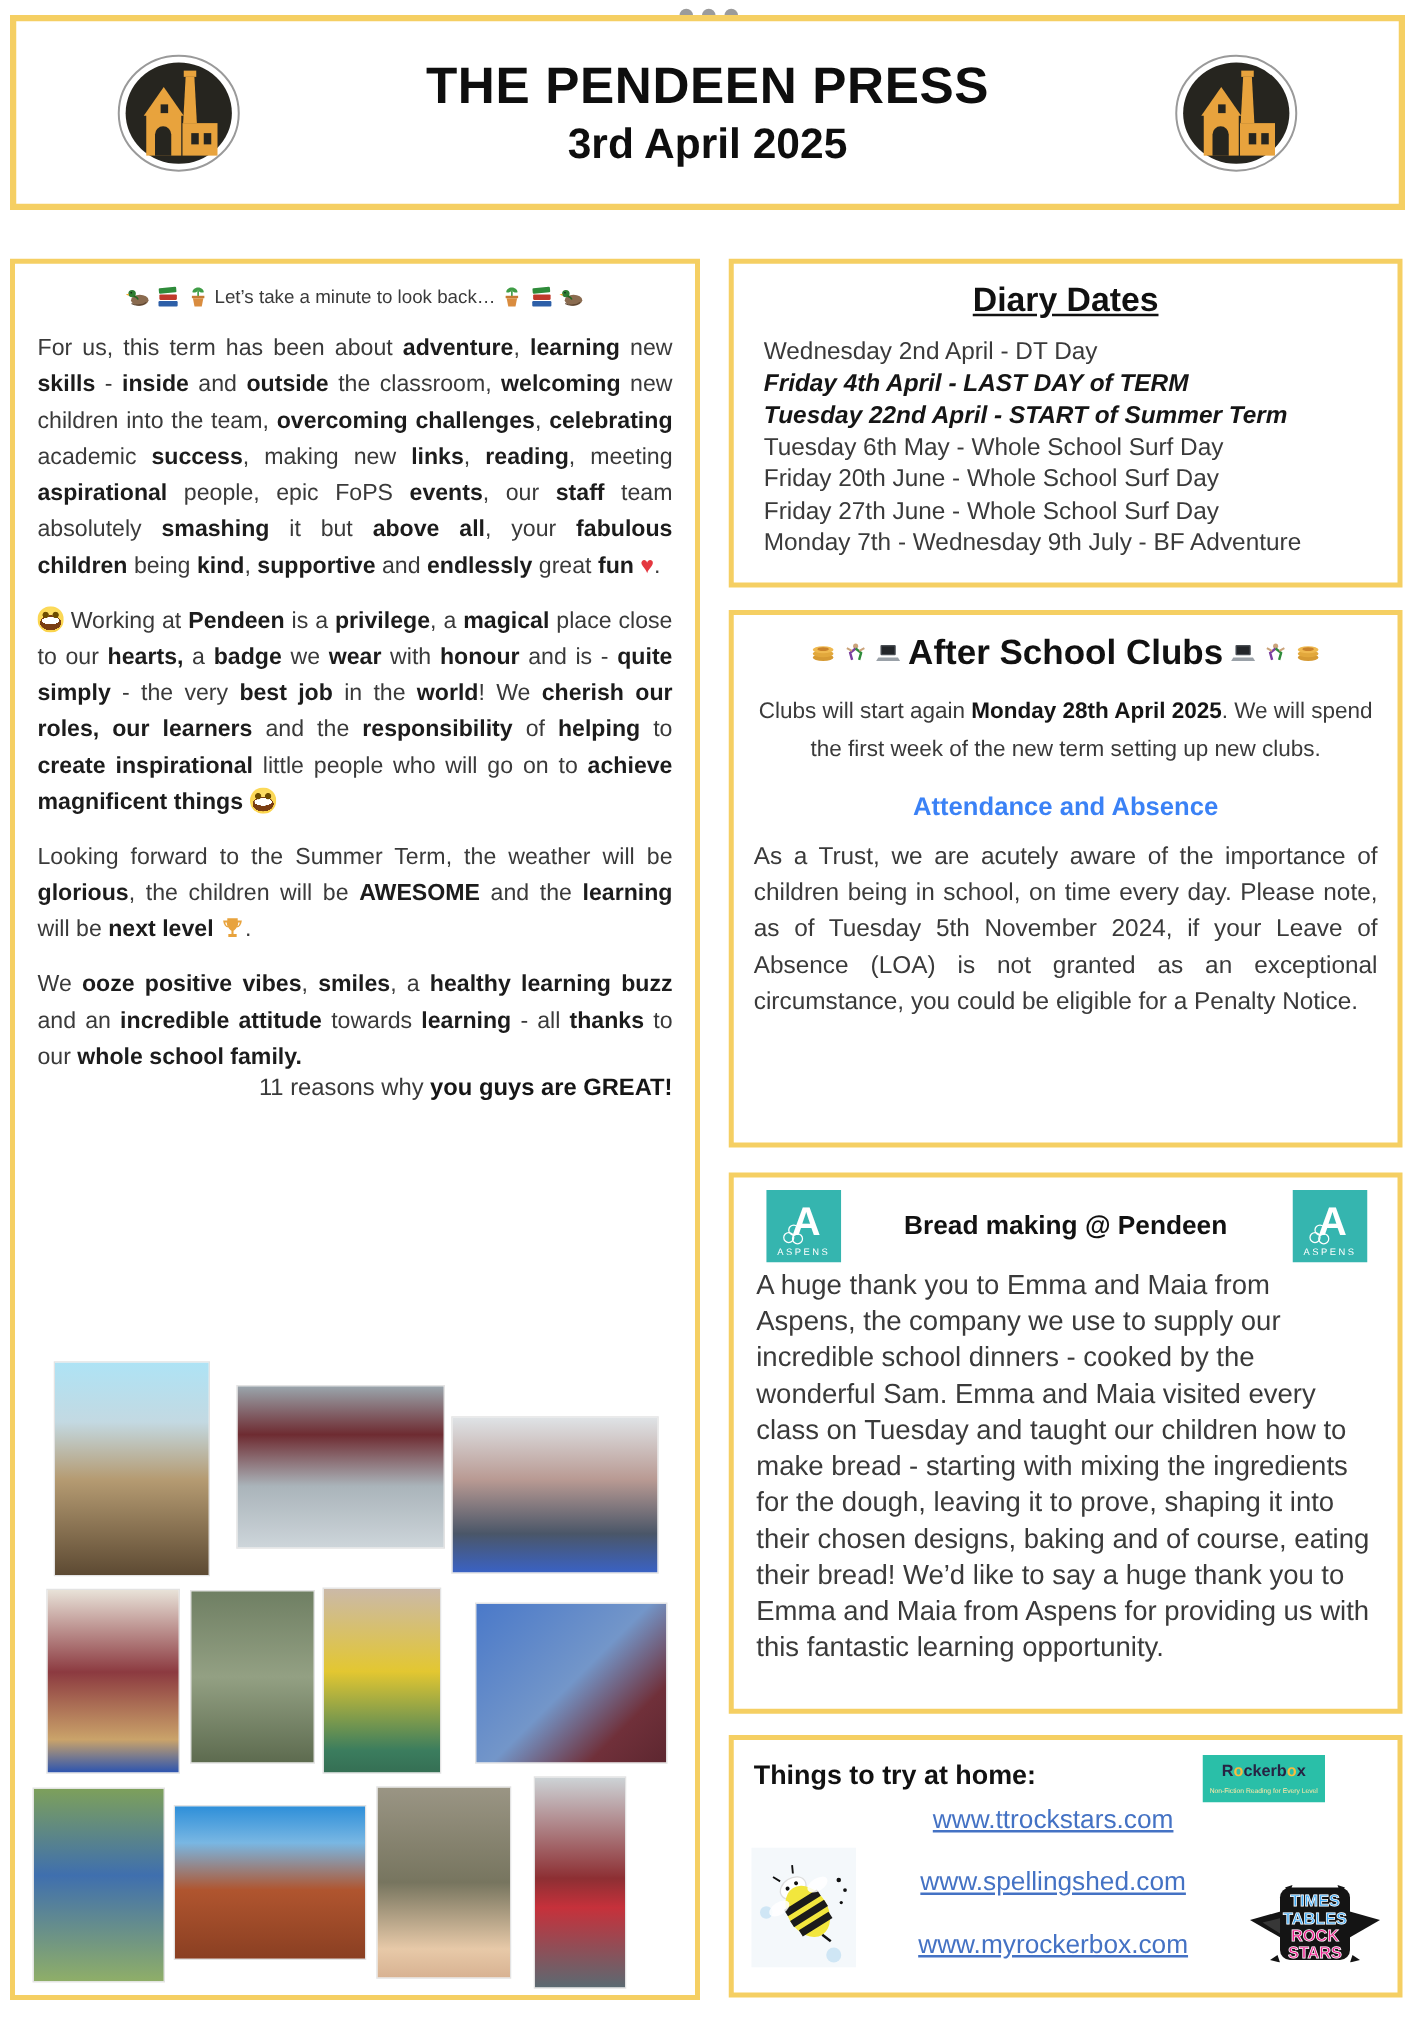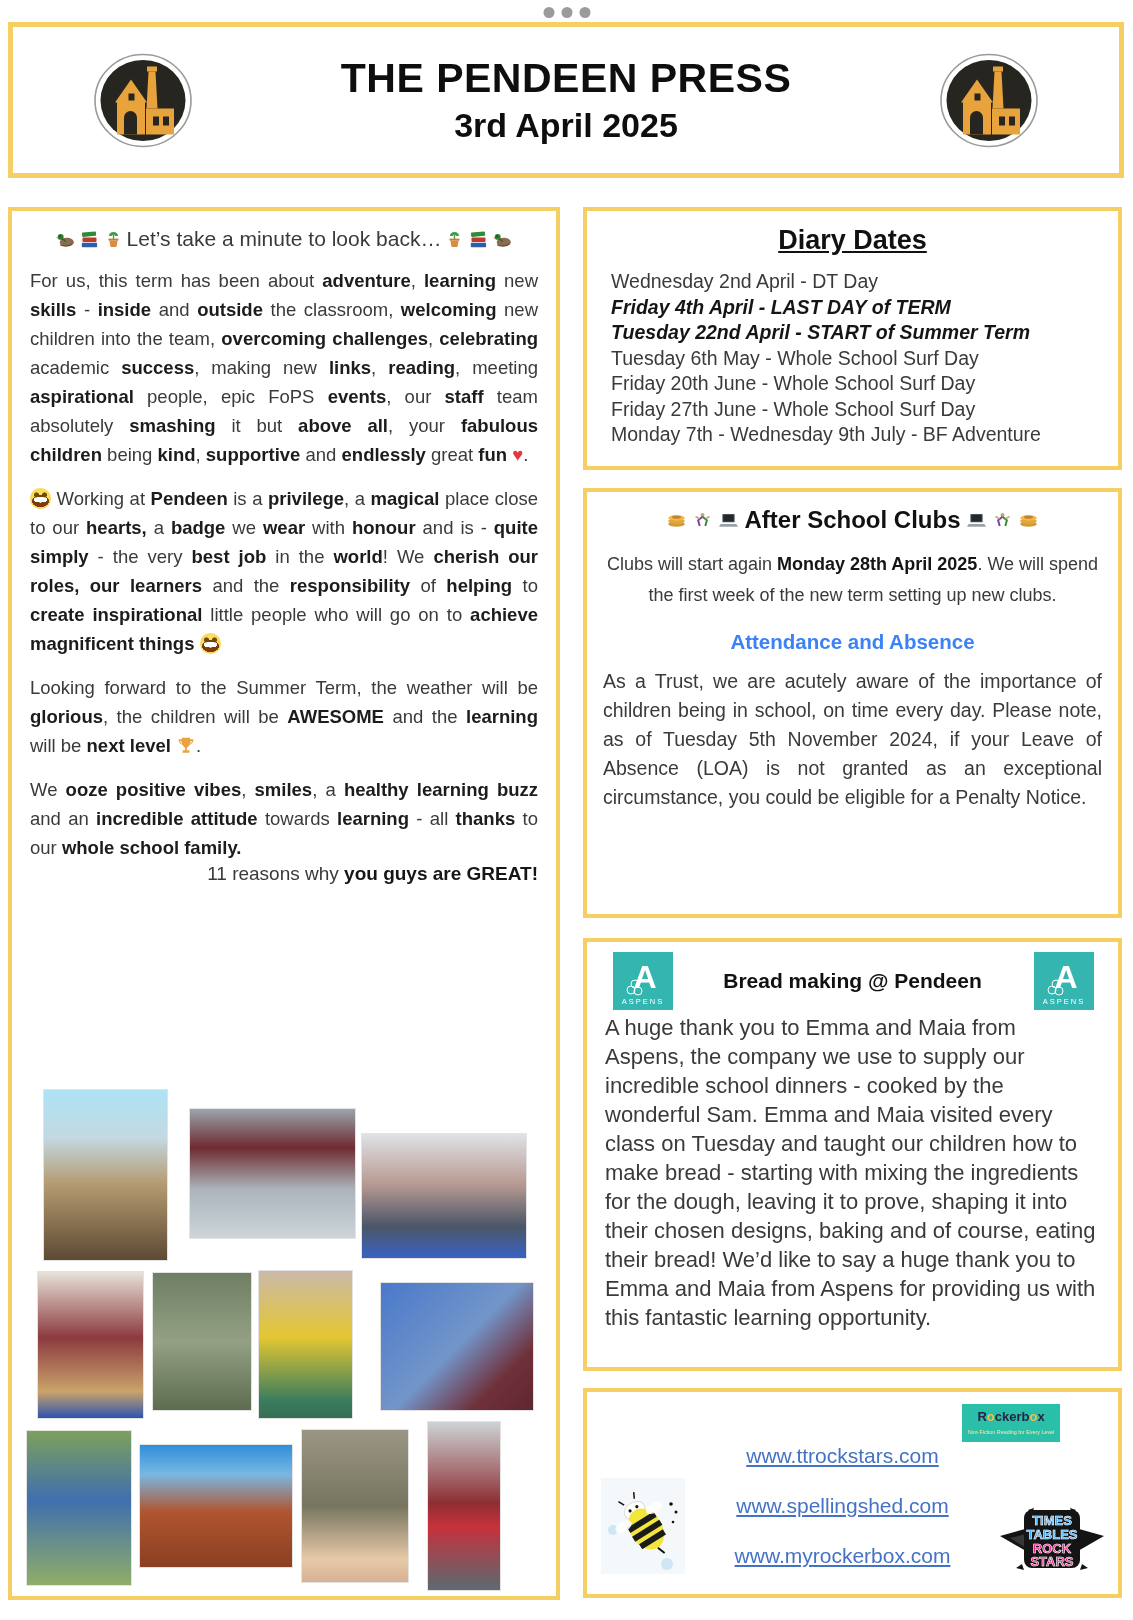--- a/index.html
+++ b/index.html
@@ -3,29 +3,29 @@
 <meta charset="utf-8">
 <style>
   html,body{margin:0;padding:0;}
   body{width:1133px;height:1620px;position:relative;background:#ffffff;
        font-family:"Liberation Sans",sans-serif;color:#3A3A3A;overflow:hidden;}
   .box{position:absolute;background:#fff;border:4px solid #F5CF63;box-sizing:border-box;}
   
   .dots{position:absolute;top:7px;left:50%;transform:translateX(-50%);display:flex;gap:7px;}
   .dots i{width:11px;height:11px;border-radius:50%;background:#9B9B9B;display:block;}
   
-  #header{left:8px;top:22px;width:1116px;height:156px;border-width:5px;
+  #header{left:8px;top:12px;width:1116px;height:156px;border-width:5px;
           display:flex;align-items:center;justify-content:space-between;padding:0 80px;}
   .h-center{flex:1;text-align:center;}
   .h-title{font-size:41px;font-weight:800;color:#0e0e0e;letter-spacing:.5px;}
   .h-date{font-size:34px;font-weight:700;color:#0e0e0e;margin-top:4px;}
   .crest{width:100px;height:97px;flex:0 0 auto;}
   
   #leftbox{left:8px;top:207px;width:552px;height:1393px;padding:16px 18px 0;}
-  .intro{font-size:21px;display:flex;align-items:center;justify-content:center;gap:3px;}
+  .intro{font-size:15px;display:flex;align-items:center;justify-content:center;gap:3px;}
   .icn{width:21px;height:21px;flex:0 0 auto;display:inline-block;}
   p.bodytext{font-size:18.5px;line-height:29px;text-align:justify;margin:15px 0 0;}
   p.bodytext b, .intro b{color:#1c1c1c;}
   .heart{color:#E4373F;font-weight:700;}
   .em{width:20px;height:20px;display:inline-block;vertical-align:-4px;}
   .laugh{display:inline-block;width:21px;height:21px;border-radius:50%;vertical-align:-4px;
     background:
       radial-gradient(circle at 31% 33%, #6d4c00 0 2.2px, transparent 2.8px),
       radial-gradient(circle at 69% 33%, #6d4c00 0 2.2px, transparent 2.8px),
       radial-gradient(ellipse 7px 3px at 50% 55%, #ffffff 0 98%, transparent 100%),
@@ -36,21 +36,21 @@
   .collage{position:absolute;left:12px;top:858px;width:526px;height:528px;}
   .ph{position:absolute;border:1px solid #e3e3e3;box-sizing:border-box;}
   
   #diary{left:583px;top:207px;width:539px;height:263px;padding:10px 24px;}
   .d-title{text-align:center;font-size:27px;font-weight:800;color:#111;
            text-decoration:underline;margin:4px 0 13px;}
   .d-line{font-size:19.5px;line-height:25.5px;}
   .d-line.bold{font-weight:700;color:#151515;font-style:italic;}
   #clubs{left:583px;top:488px;width:539px;height:430px;padding:14px 16px;}
   .c-title{display:flex;justify-content:center;align-items:center;gap:5px;
-           font-size:24px;font-weight:800;color:#111;}
+           font-size:28px;font-weight:800;color:#111;}
   .c-body{font-size:18px;line-height:31px;text-align:center;margin-top:15px;}
   .c-body b{color:#151515;}
   .att-title{font-size:20.5px;font-weight:800;text-align:center;margin-top:19px;color:#3b82f6;}
   .att-body{font-size:19.5px;line-height:29px;text-align:justify;margin-top:13px;}
   #bread{left:583px;top:938px;width:539px;height:433px;padding:12px 14px;}
   .aspens{position:absolute;width:60px;height:58px;}
   .aspens.l{left:26px;top:10px;} .aspens.r{right:24px;top:10px;}
   .b-title{text-align:center;font-size:21px;font-weight:800;color:#111;margin-top:15px;}
   .b-body{font-size:22px;line-height:29px;text-align:left;margin:20px 4px 0;}
   #home{left:583px;top:1388px;width:539px;height:210px;padding:12px 16px;}
@@ -263,20 +263,21 @@
         <circle cx="18" cy="38" r="4"></circle>
         <circle cx="25" cy="39" r="4"></circle>
     </g>
     <text x="30" y="52" font-size="7.5" fill="#ffffff" text-anchor="middle" letter-spacing="2" font-family="Liberation Sans, sans-serif">ASPENS</text>
   </svg>
   <div class="b-title">Bread making @ Pendeen</div>
   <div class="b-body">A huge thank you to Emma and Maia from Aspens, the company we use to supply our incredible school dinners - cooked by the wonderful Sam. Emma and Maia visited every class on Tuesday and taught our children how to make bread - starting with mixing the ingredients for the dough, leaving it to prove, shaping it into their chosen designs, baking and of course, eating their bread! We’d like to say a huge thank you to Emma and Maia from Aspens for providing us with this fantastic learning opportunity.</div>
 </div>
 
 <div class="box" id="home">
+  <div class="home-title">Things to try at home:</div>
 
   <svg class="rockerbox" width="98" height="38" viewBox="0 0 98 38">
     <rect width="98" height="38" fill="#2ABFA8"></rect>
     <text x="49" y="17" font-size="13" font-weight="bold" text-anchor="middle" font-family="Liberation Sans, sans-serif"><tspan fill="#272343">R</tspan><tspan fill="#f9bc3f">o</tspan><tspan fill="#272343">ckerb</tspan><tspan fill="#f9bc3f">o</tspan><tspan fill="#272343">x</tspan></text>
     <text x="49" y="30" font-size="5.4" text-anchor="middle" fill="#ffe9a8" font-family="Liberation Sans, sans-serif">Non-Fiction Reading for Every Level</text>
   </svg>
 
   <svg class="bee" width="84" height="96" viewBox="0 0 84 96">
     <rect width="84" height="96" fill="#f4f8fb"></rect>
     <circle cx="12" cy="52" r="5" fill="#cfe6f5"></circle>

